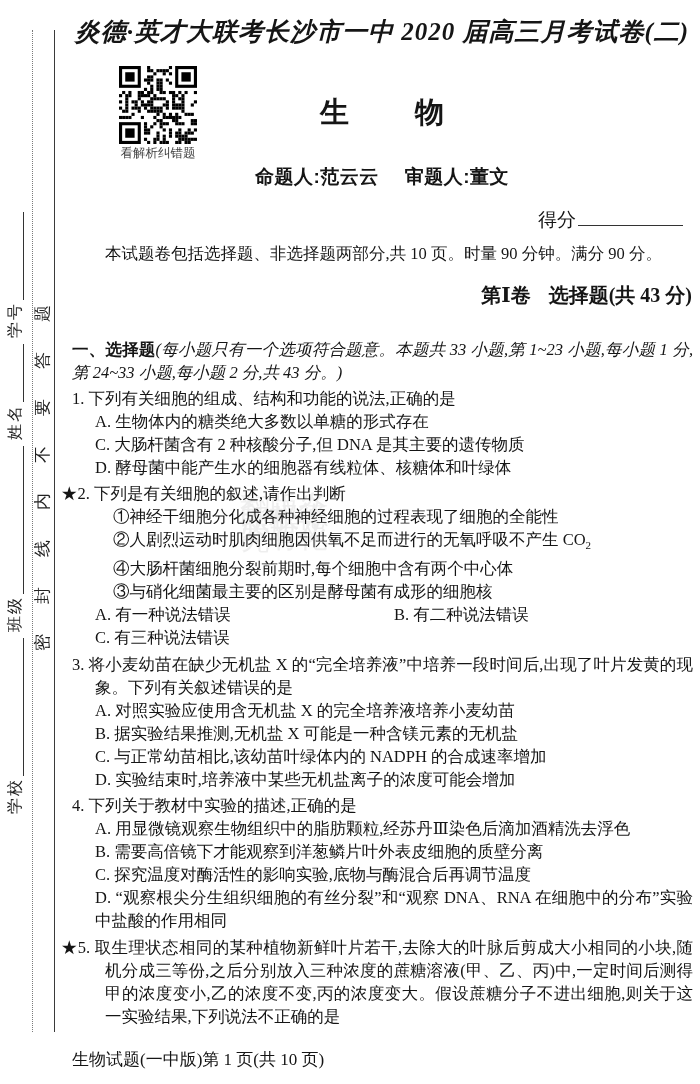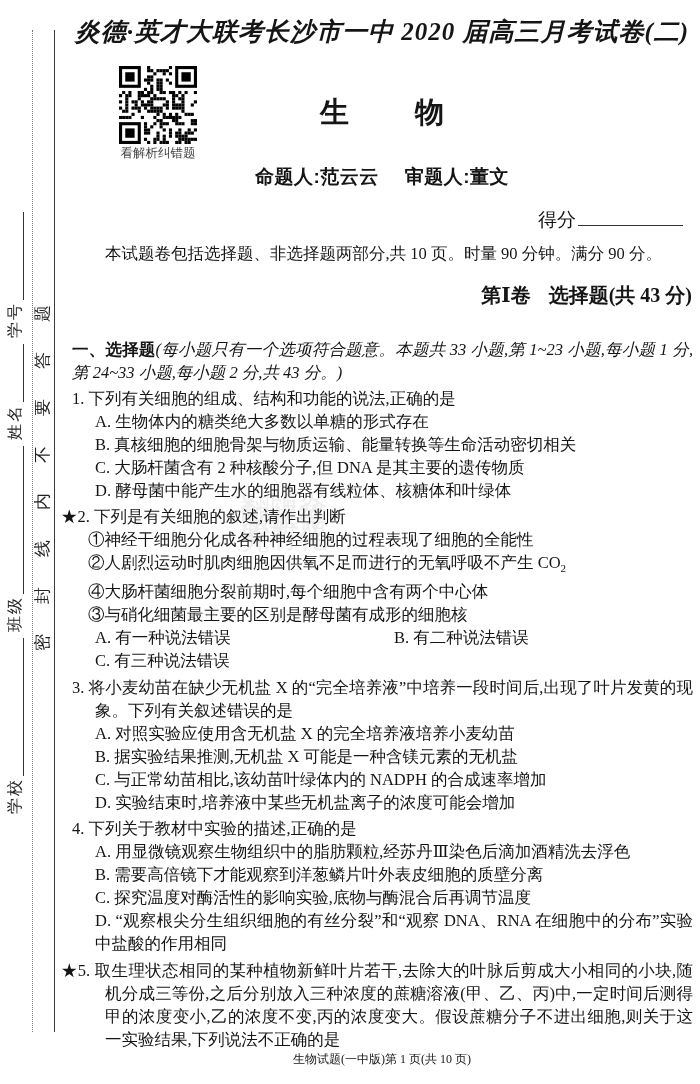--- a/index.html
+++ b/index.html
@@ -50,27 +50,27 @@
     position:absolute;left:72px;top:284px;width:620px;text-align:right;
     font-size:20px;font-weight:bold;
   }
   .part-heading .sp{display:inline-block;width:18px;}
   
   .flow{position:absolute;left:72px;top:338px;width:621px;text-align:justify;}
   .sec-head .kai{font-style:italic;}
   .q{padding-left:23px;text-indent:-23px;}
   .q-star{margin-left:-11px;padding-left:44px;text-indent:-44px;}
   .opts{margin-left:23px;}
-  .items{margin-left:16px;}
+  .items{margin-left:41px;}
   .optrow{display:flex;margin-left:23px;}
   .optrow span{width:50%;}
   .mt3{margin-top:3px}.mt4{margin-top:4px}
   sub{font-size:11px;}
   
-  .footer{position:absolute;left:72px;top:1048px;width:620px;text-align:center;font-size:12px;}
+  .footer{position:absolute;left:72px;top:1048px;width:620px;text-align:left;font-size:17px;}
   .watermark{
     position:absolute;left:238px;top:468px;height:210px;
     writing-mode:vertical-rl;opacity:.08;color:#333;
     font-size:30px;letter-spacing:10px;pointer-events:none;
     font-family:"Liberation Sans","DejaVu Sans",sans-serif;
   }
   .watermark div{margin-left:6px;}
 </style>
 </head>
 <body>
@@ -328,21 +328,20 @@
 
 <div class="flow">
 
   <div class="sec-head">
     <span class="hei" style="font-weight:bold">一、选择题</span><span class="kai">(每小题只有一个选项符合题意。本题共 33 小题,第 1~23 小题,每小题 1 分,第 24~33 小题,每小题 2 分,共 43 分。)</span>
   </div>
 
   <div class="q mt3">1. 下列有关细胞的组成、结构和功能的说法,正确的是</div>
   <div class="opts">
     <div>A. 生物体内的糖类绝大多数以单糖的形式存在</div>
-    <div>B. 真核细胞的细胞骨架与物质运输、能量转换等生命活动密切相关</div>
     <div>C. 大肠杆菌含有 2 种核酸分子,但 DNA 是其主要的遗传物质</div>
     <div>D. 酵母菌中能产生水的细胞器有线粒体、核糖体和叶绿体</div>
   </div>
 
   <div class="q-star mt3">★2. 下列是有关细胞的叙述,请作出判断</div>
   <div class="items">
     <div>①神经干细胞分化成各种神经细胞的过程表现了细胞的全能性</div>
     <div><span>②人剧烈运动时肌肉细胞因供氧不足而进行的无氧呼吸不产生 CO</span><sub>2</sub></div>
     <div>④大肠杆菌细胞分裂前期时,每个细胞中含有两个中心体</div>
     <div>③与硝化细菌最主要的区别是酵母菌有成形的细胞核</div>

